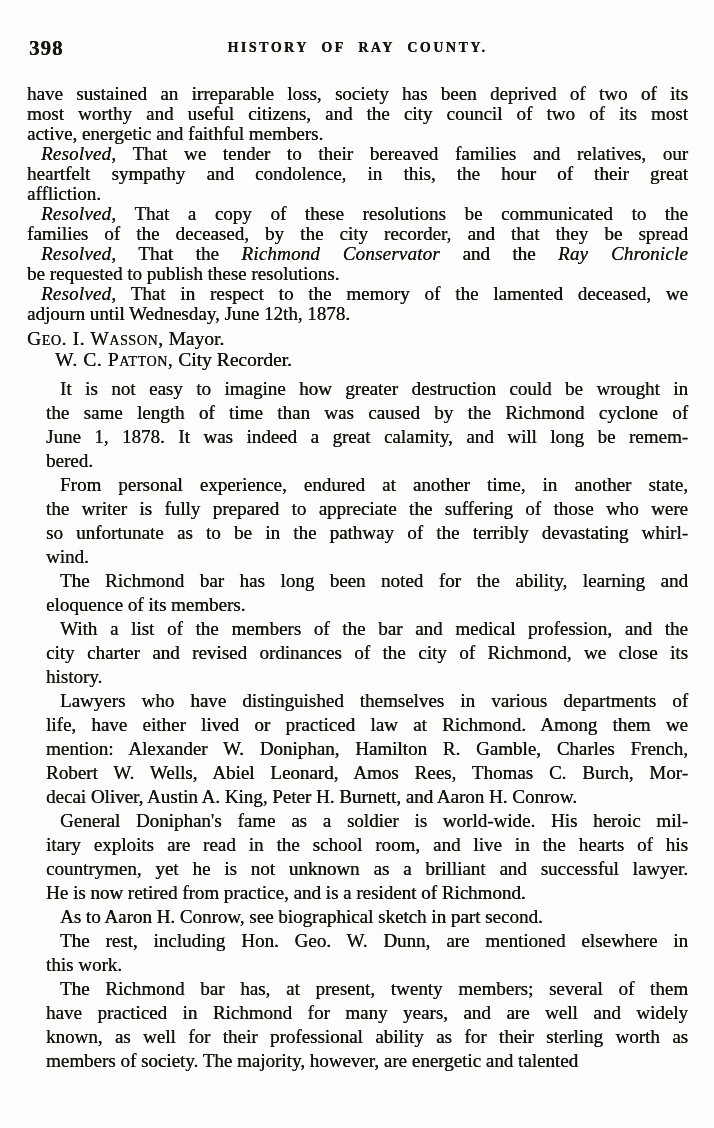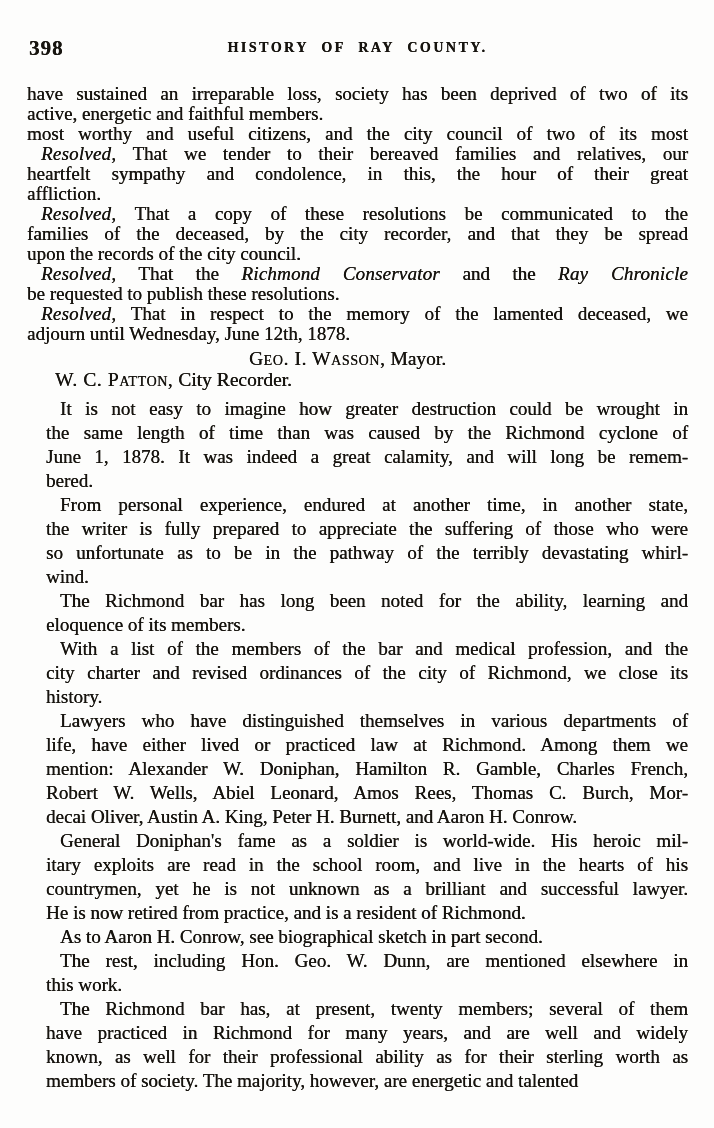--- a/index.html
+++ b/index.html
@@ -37,48 +37,47 @@
   .ln {
     text-align: justify;
     text-align-last: justify;
     text-justify: inter-word;
   }
   .ln.last { text-align-last: left; }
   .ln.indent { text-indent: 14px; }
   .para.tight .ln { line-height: 20px; }
   .para.loose .ln { line-height: 24px; margin-left: 19px; }
   .sig { font-size: 19.5px; line-height: 21px; }
-  .sig.right { text-align: center; padding-right: 20px; margin-top: 4px; }
+  .sig.right { text-align: left; padding-right: 20px; margin-top: 4px; }
   .sig.left  { text-align: left; padding-left: 28px; margin-bottom: 7px; }
   .sc { font-variant: small-caps; letter-spacing: 0.6px; }
   i { letter-spacing: 0.2px; margin-top: 12px; }
 </style>
 </head>
 <body style="background: rgb(253, 253, 252);">
 
 <div class="page" style="color: rgb(23, 20, 15);">
   <div class="header">
     <span class="page-number">398</span>
     <div class="running-title">HISTORY OF RAY COUNTY.</div>
   </div>
   <div class="body-col">
       <div class="para tight">
         <div class="ln">have sustained an irreparable loss, society has been deprived of two of its</div>
+        <div class="ln">most worthy and useful citizens, and the city council of two of its most</div>
         <div class="ln last">active, energetic and faithful members.</div>
-        <div class="ln">most worthy and useful citizens, and the city council of two of its most</div>
       </div>
       <div class="para tight">
         <div class="ln indent"><i>Resolved,</i> That we tender to their bereaved families and relatives, our</div>
         <div class="ln">heartfelt sympathy and condolence, in this, the hour of their great</div>
         <div class="ln last">affliction.</div>
       </div>
       <div class="para tight">
         <div class="ln indent"><i>Resolved,</i> That a copy of these resolutions be communicated to the</div>
         <div class="ln">families of the deceased, by the city recorder, and that they be spread</div>
-        <div class="ln last">upon the records of the city council.</div>
       </div>
       <div class="para tight">
         <div class="ln indent"><i>Resolved,</i> That the <i>Richmond Conservator</i> and the <i>Ray Chronicle</i></div>
         <div class="ln last">be requested to publish these resolutions.</div>
       </div>
       <div class="para tight">
         <div class="ln indent"><i>Resolved,</i> That in respect to the memory of the lamented deceased, we</div>
         <div class="ln last">adjourn until Wednesday, June 12th, 1878.</div>
       </div>
       <div class="sig right"><span class="sc">Geo. I. Wasson,</span> Mayor.</div>

